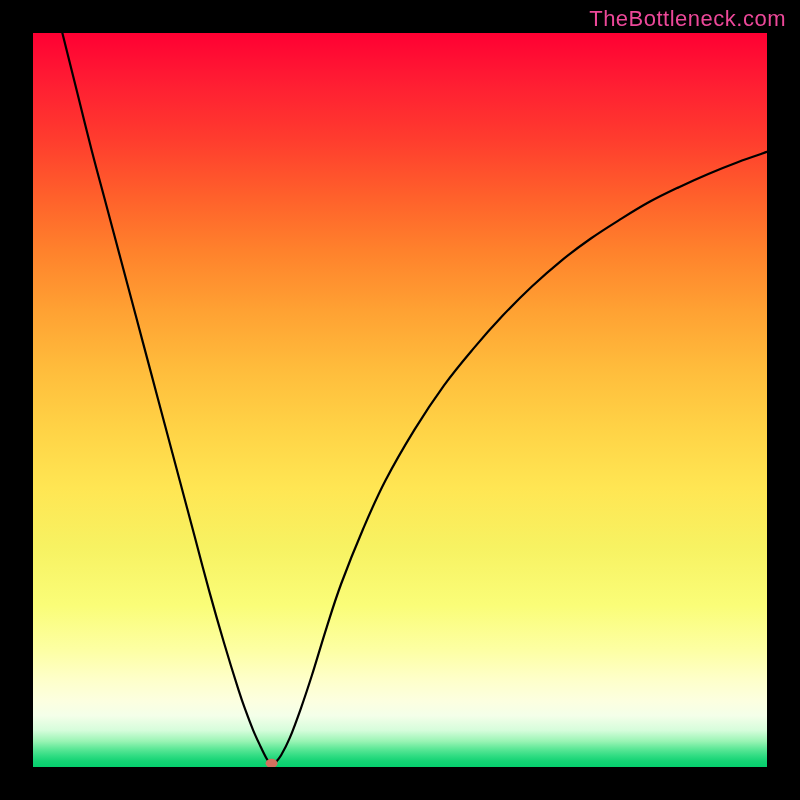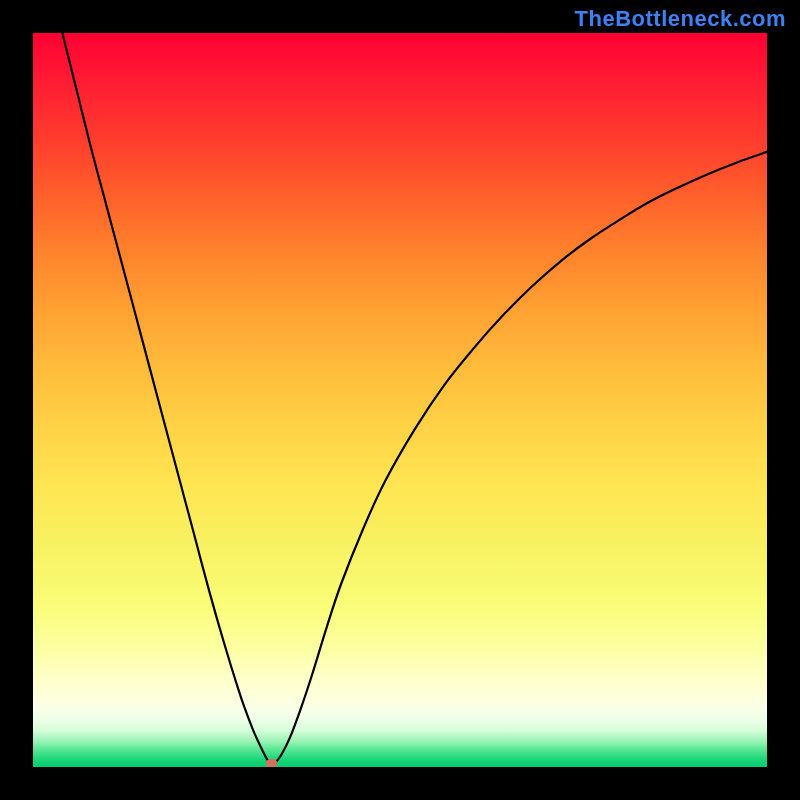--- a/index.html
+++ b/index.html
@@ -67,25 +67,24 @@
     stroke-linejoin: round;
   }
   .marker {
     fill: #d4705f;
     stroke: none;
   }
   .watermark {
     position: absolute;
     top: 6px;
     right: 14px;
-    color: #3b82f6;
+    color: #ec4899;
     font-size: 22px;
     letter-spacing: 0.5px;
     user-select: none;
-    font-weight: bold;
   }
 </style>
 </head>
 <body>
 
 <div class="frame">
 
   <div class="plot">
     <div class="gradient"></div>
 

